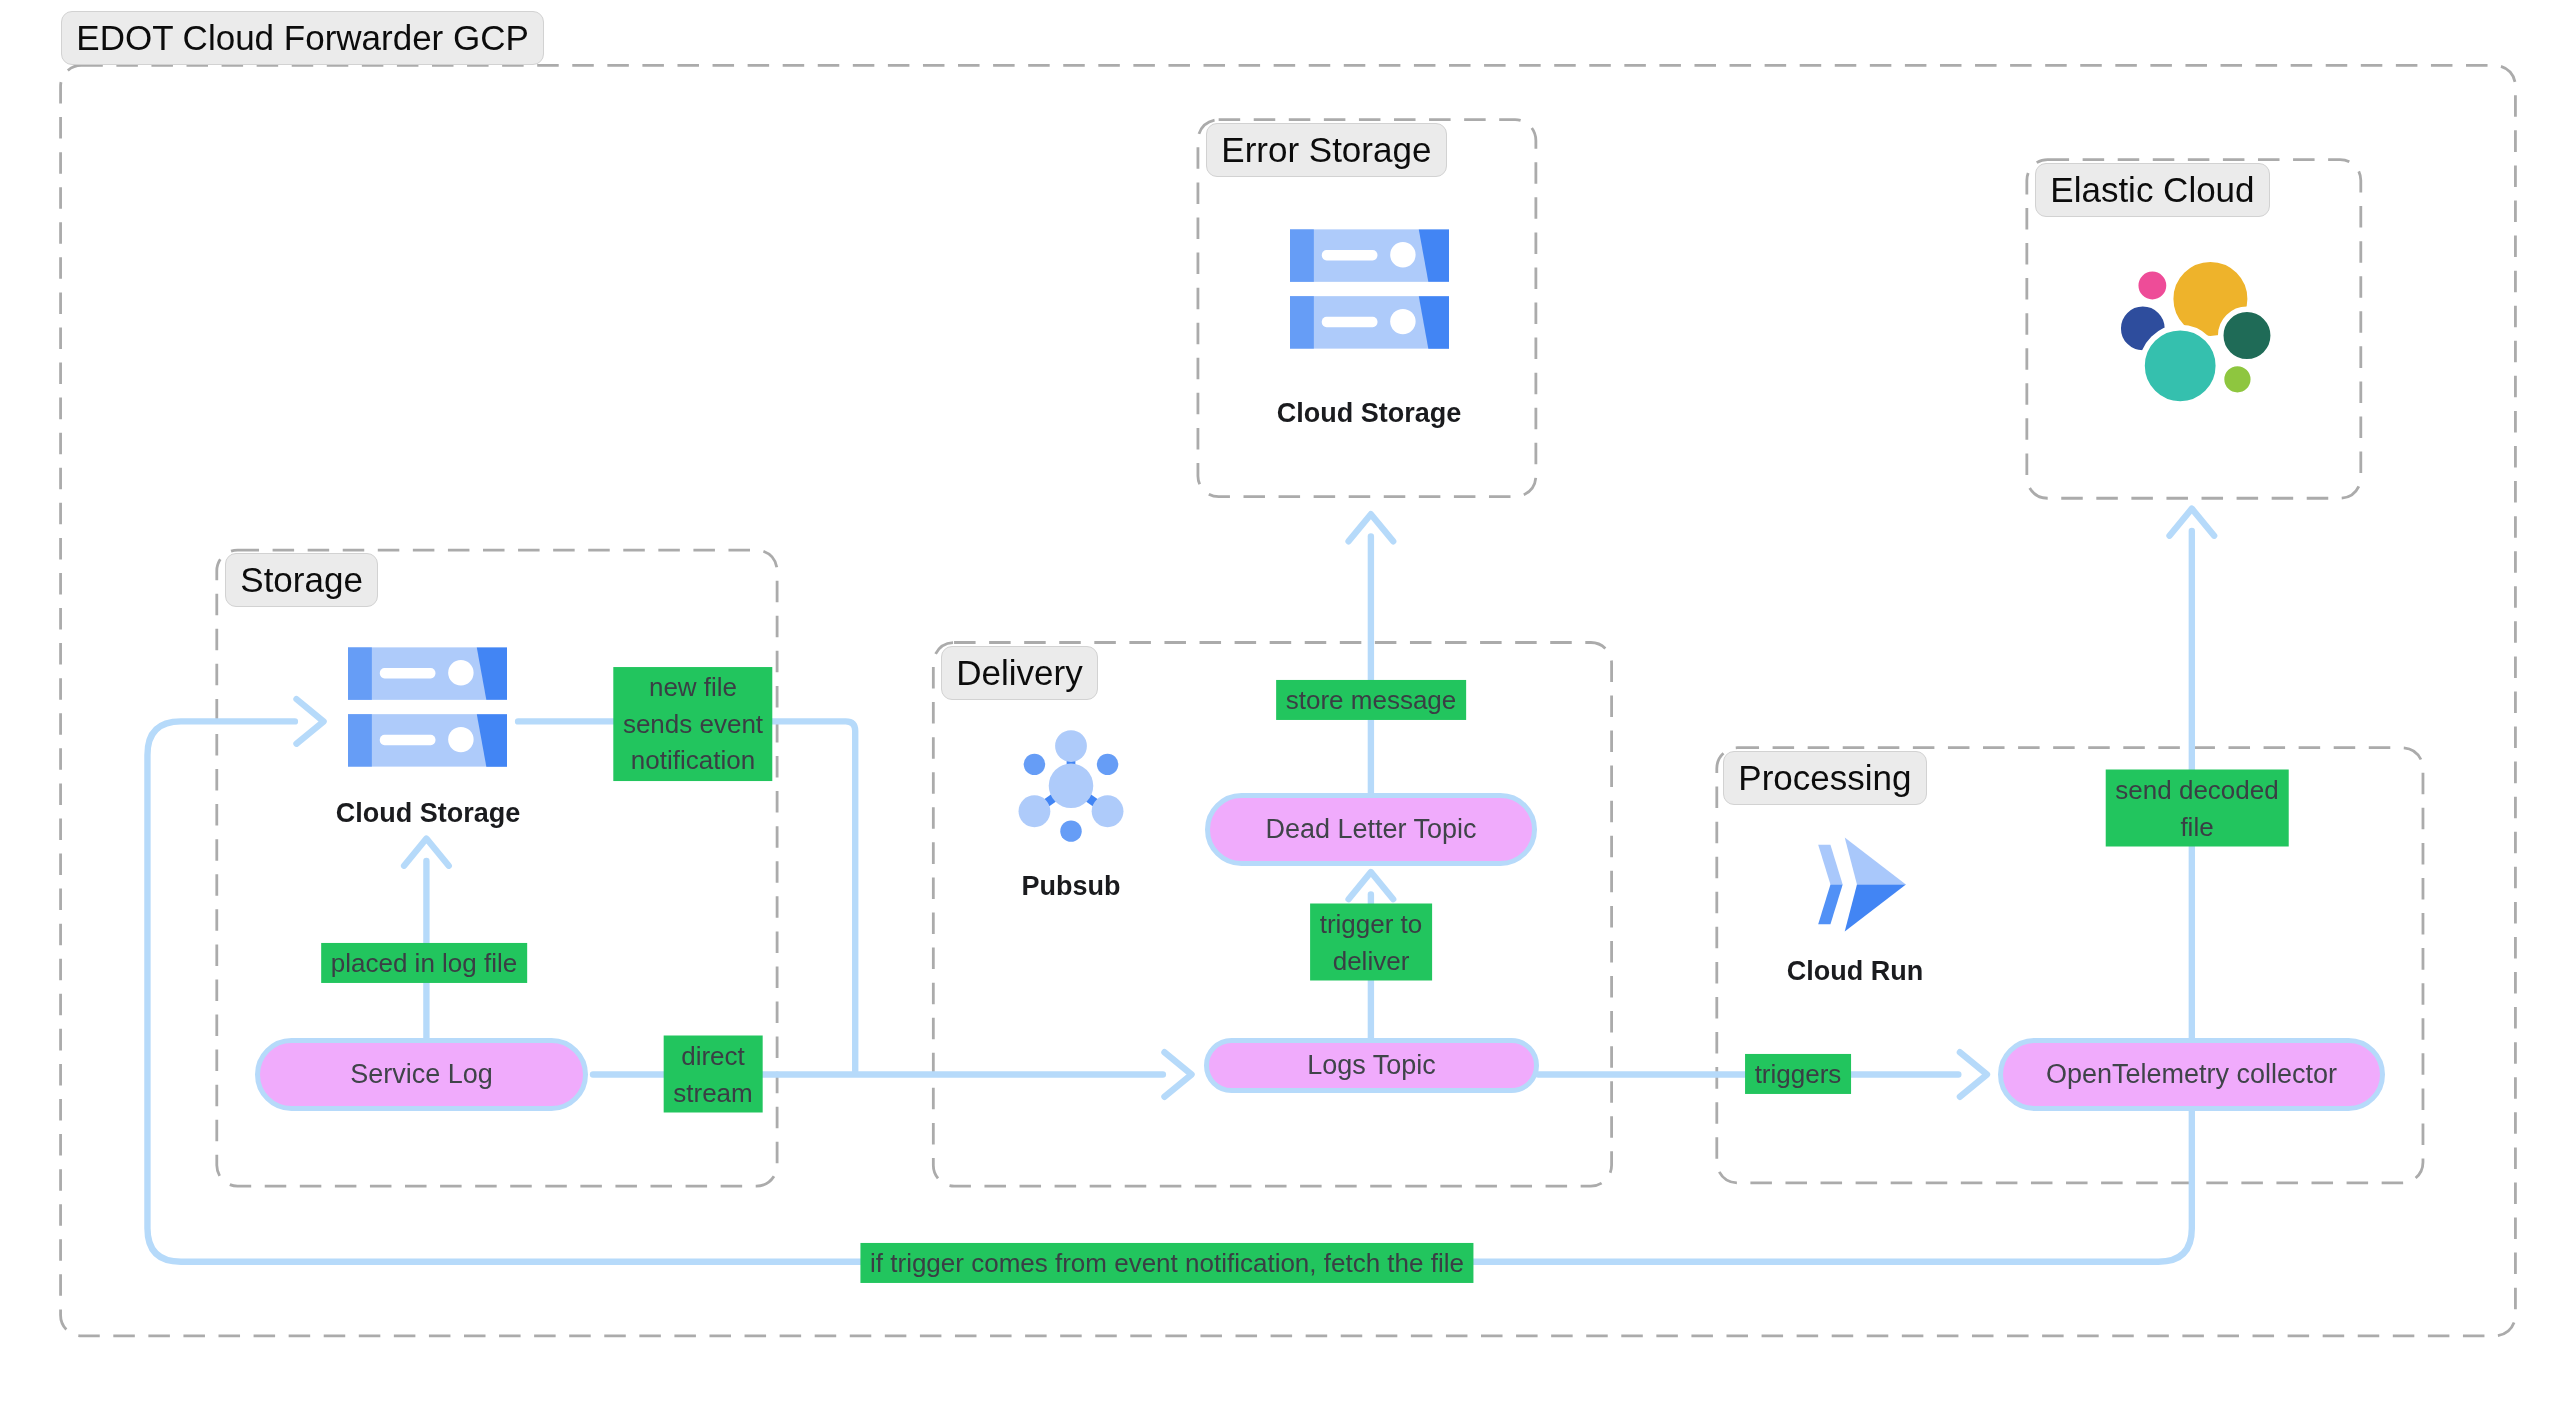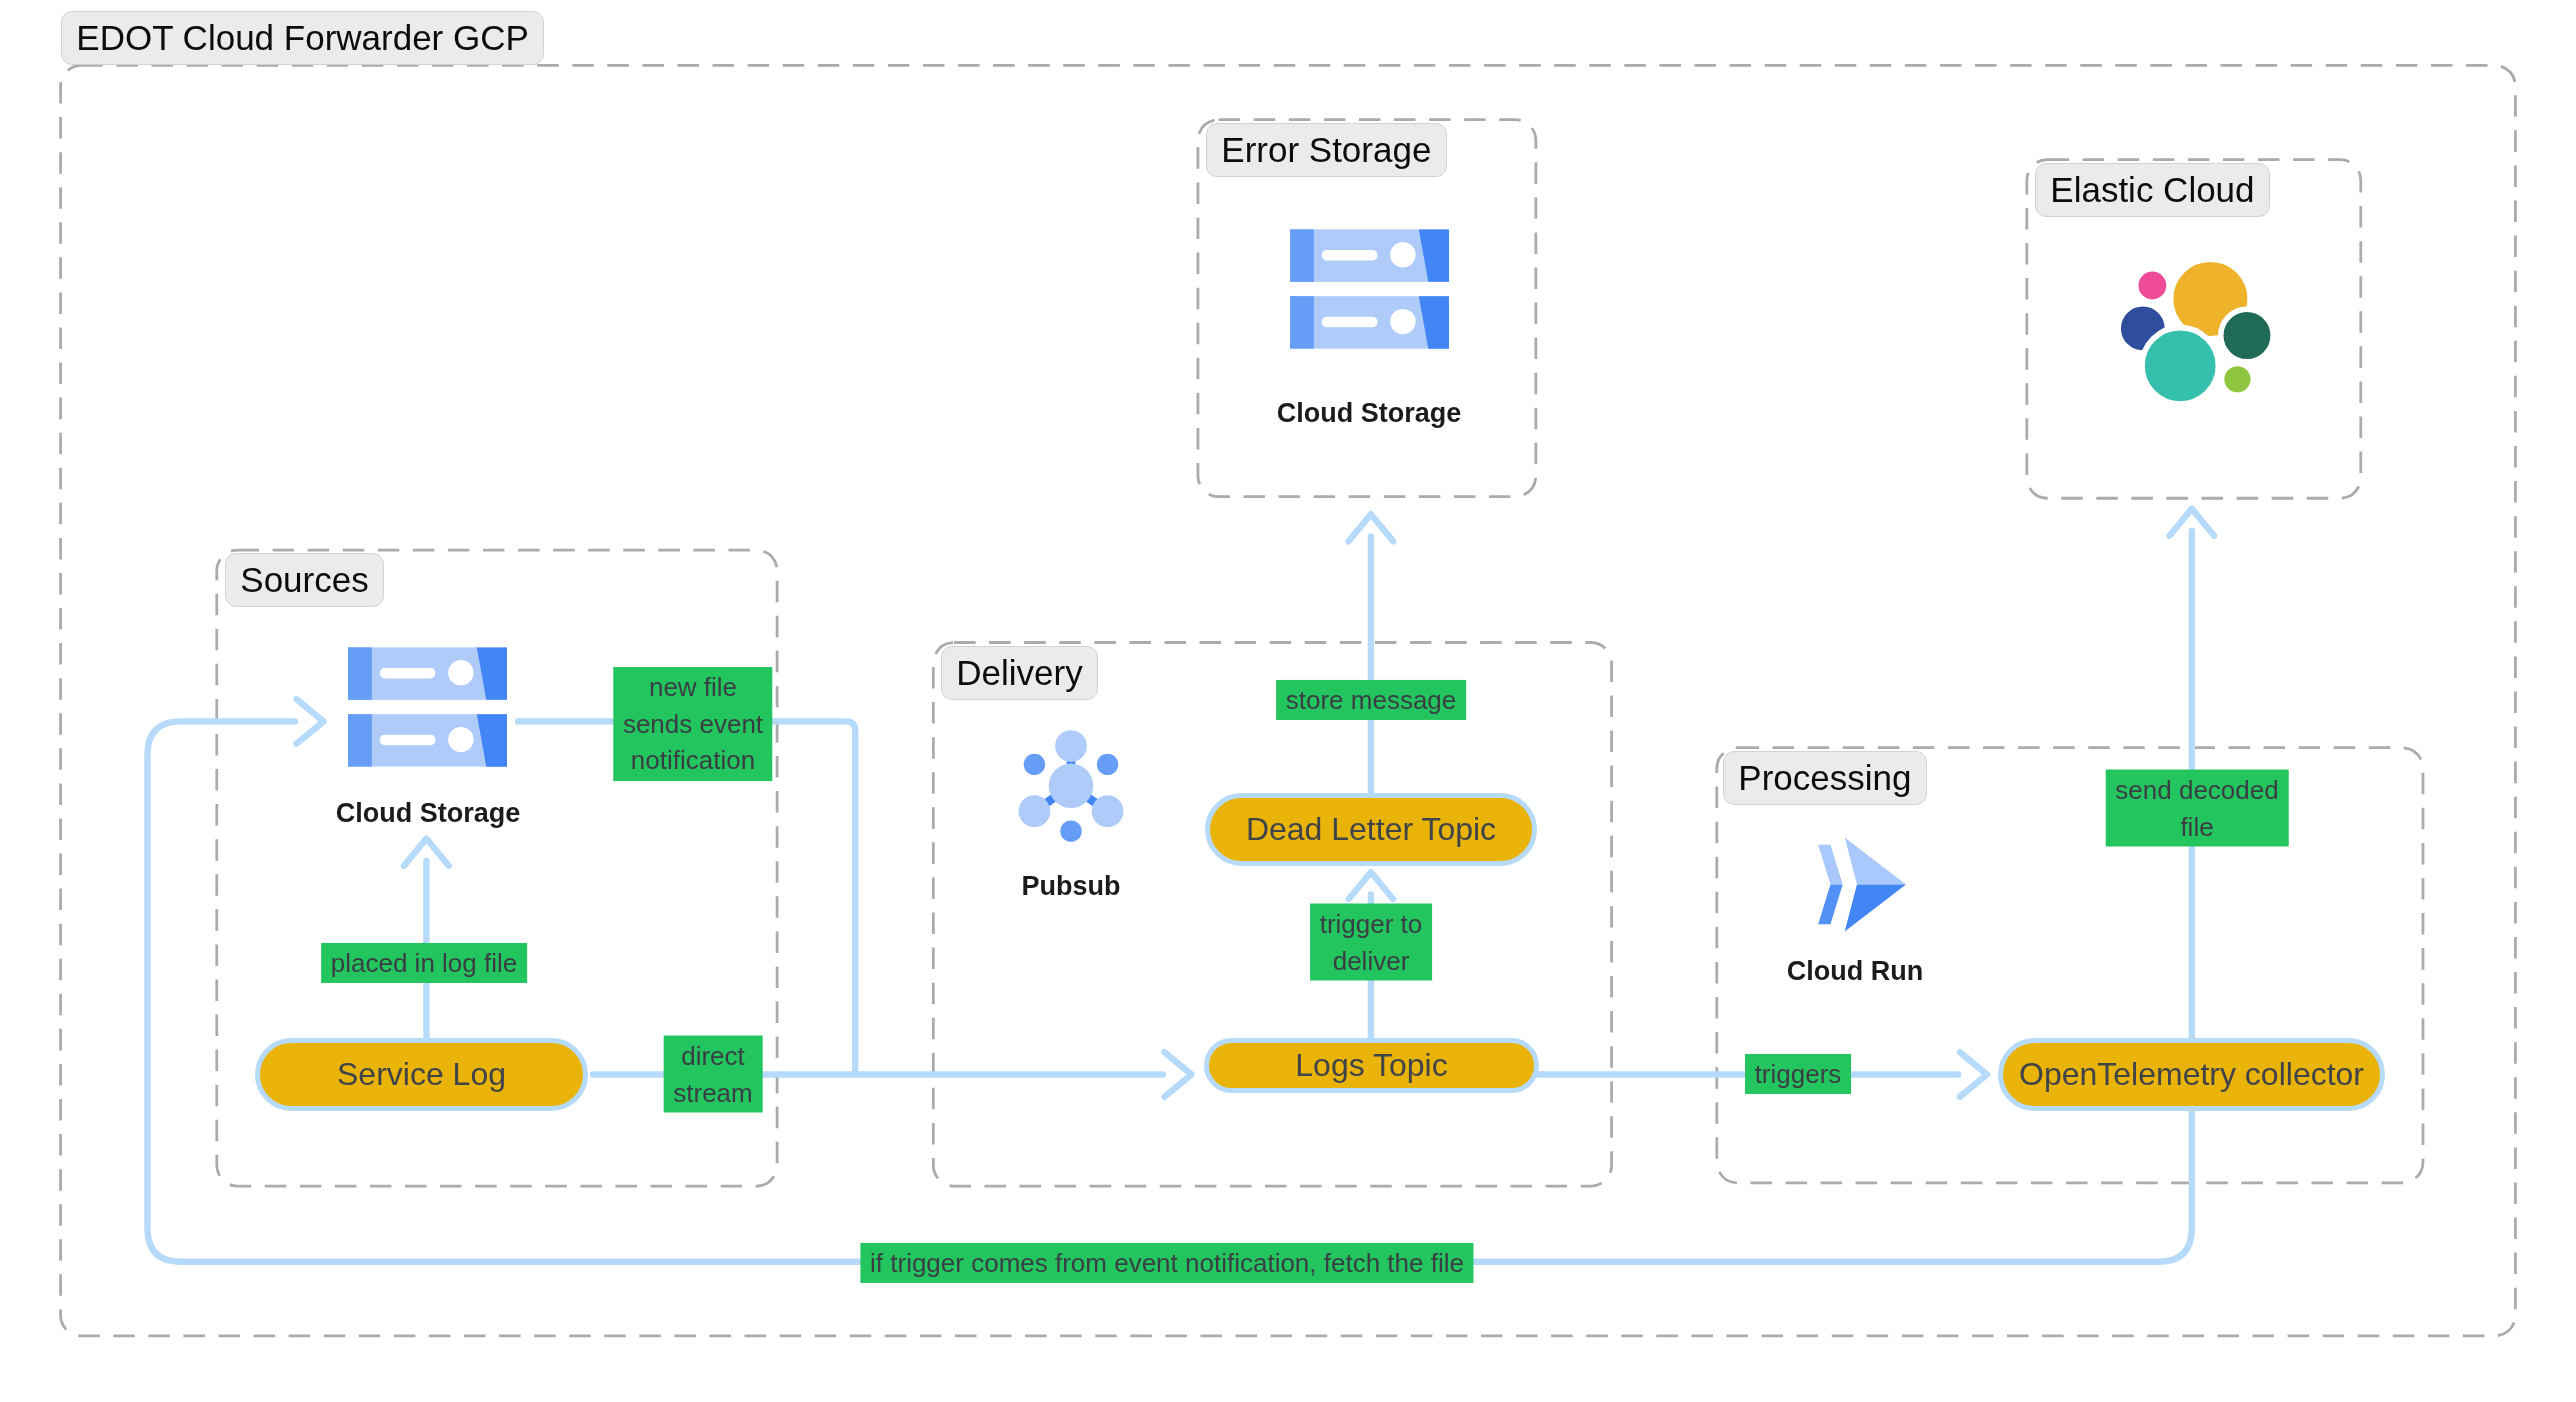--- a/index.html
+++ b/index.html
@@ -4,23 +4,23 @@
 <style>
   html,body{margin:0;padding:0;background:#ffffff;}
   body{width:2576px;height:1403px;position:relative;overflow:hidden;
        font-family:"Liberation Sans", sans-serif;color:#3a3e44;}
   #canvas{position:absolute;left:0;top:0;width:2576px;height:1403px;}
   #wires{position:absolute;left:0;top:0;}
   .gbox{fill:none;stroke:#ababab;stroke-width:3.5;}
   .wire{fill:none;stroke:#b6dafa;stroke-width:8;stroke-linecap:round;stroke-linejoin:round;}
   .tag{position:absolute;background:#ebebeb;border:1.6px solid #d2d2d2;border-radius:11px;
        padding:4.8px 14.3px;font-size:35px;line-height:1.2;color:#0c0c0c;white-space:nowrap;}
-  .node{position:absolute;background:#eab308;border:5.6px solid #b6dafa;border-radius:41px;
+  .node{position:absolute;background:#f0abfc;border:5.6px solid #b6dafa;border-radius:41px;
         box-sizing:border-box;display:flex;align-items:center;justify-content:center;
-        font-size:32px;color:#3f4449;white-space:nowrap;}
+        font-size:27px;color:#3f4449;white-space:nowrap;}
   .caption{position:absolute;transform:translate(-50%,-50%);font-size:27px;color:#1a1b1e;
            white-space:nowrap;font-weight:bold;}
   .elabel{position:absolute;transform:translate(-50%,-50%);font-size:26px;line-height:1.42;
           color:#3a3e44;background:#22c55e;padding:1.6px 9.6px;text-align:center;
           white-space:pre-line;}
   .icon{position:absolute;}
 </style>
 </head>
 <body>
 
@@ -53,21 +53,21 @@
     <path class="wire" d="M1692 679 L1720 645 L1748 679"></path>
 
     <path class="wire" d="M1930 1348 L2457 1348"></path>
     <path class="wire" d="M2459 1320 L2493 1348 L2459 1376"></path>
 
     <path class="wire" d="M2750 1302 L2750 666"></path>
     <path class="wire" d="M2722 672 L2750 638 L2778 672"></path>
   </svg>
 
   <div class="tag" style="left:61px;top:11px;">EDOT Cloud Forwarder GCP</div>
-  <div class="tag" style="left:225px;top:553px;">Sources</div>
+  <div class="tag" style="left:225px;top:553px;">Storage</div>
   <div class="tag" style="left:941px;top:646px;">Delivery</div>
   <div class="tag" style="left:1723px;top:751px;">Processing</div>
   <div class="tag" style="left:1206px;top:123px;">Error Storage</div>
   <div class="tag" style="left:2035px;top:163px;">Elastic Cloud</div>
 
   <div class="node" style="left:255px;top:1038px;width:333px;height:73px;">Service Log</div>
   <div class="node" style="left:1204px;top:1038px;width:335px;height:55px;">Logs Topic</div>
   <div class="node" style="left:1205px;top:793px;width:332px;height:73px;">Dead Letter Topic</div>
   <div class="node" style="left:1998px;top:1038px;width:387px;height:73px;">OpenTelemetry collector</div>
 

